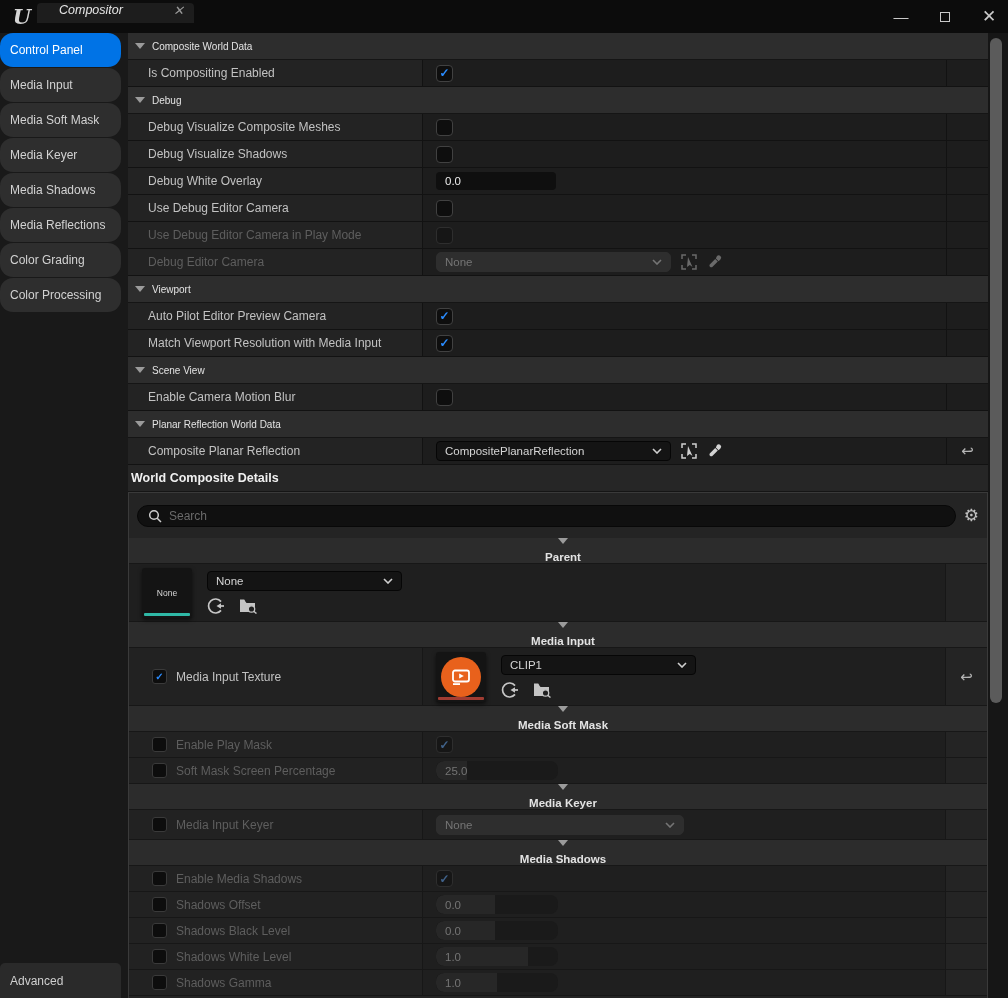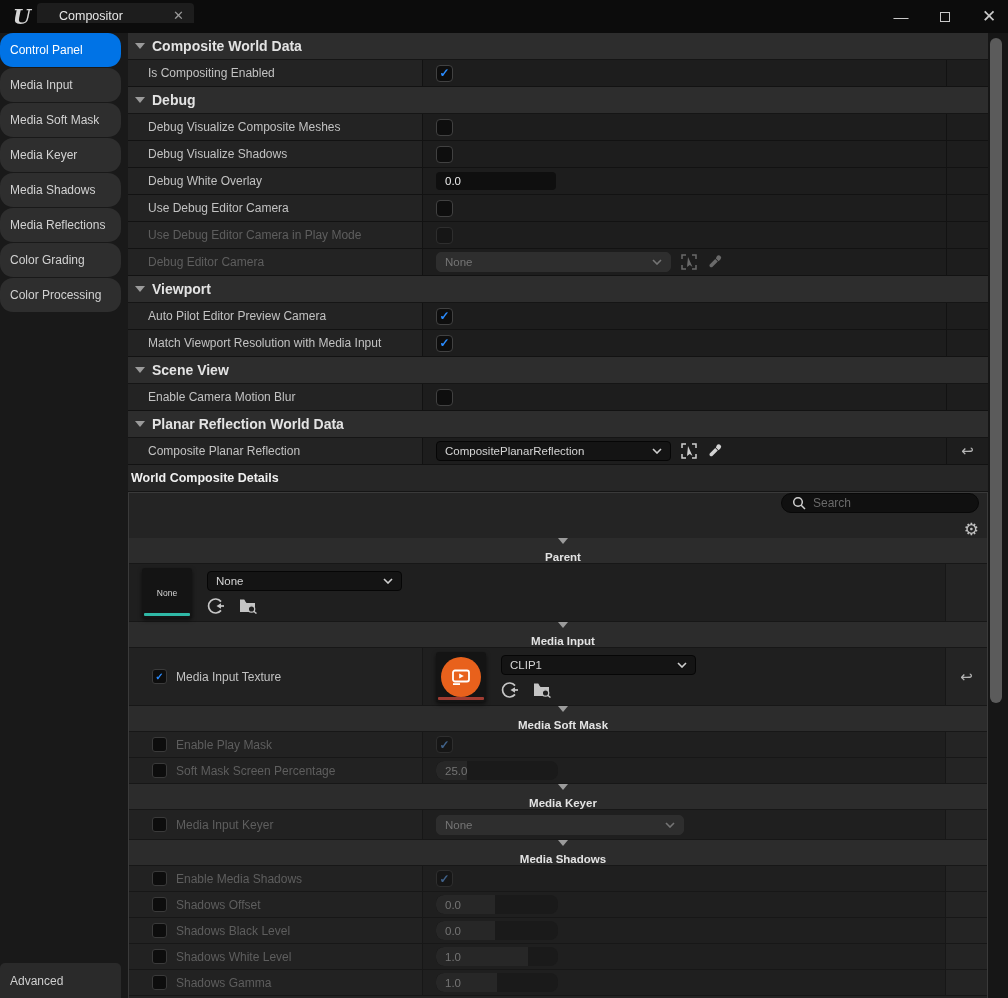--- a/index.html
+++ b/index.html
@@ -5,42 +5,42 @@
   * { margin:0; padding:0; box-sizing:border-box; }
   html,body { width:1008px; height:998px; background:#161616; overflow:hidden;
               font-family:"Liberation Sans", sans-serif; }
 
   
   #titlebar { position:absolute; top:0; left:0; width:1008px; height:33px; background:#0c0c0c; }
   #logo { position:absolute; left:8px; top:2px; width:28px; height:28px; color:#d6d6d6;
           font-family:"DejaVu Serif", serif; font-style:italic; font-weight:bold; font-size:21px;
           display:flex; align-items:center; justify-content:center; }
   #tab { position:absolute; left:37px; top:3px; width:157px; height:20px; background:#1d1d1d;
-         border-radius:4px 4px 0 0; display:flex; align-items:flex-end; padding:0 10px 0 22px; }
+         border-radius:4px 4px 0 0; display:flex; align-items:flex-start; padding:0 10px 0 22px;font-style:italic; }
   #tab .tab-label { color:#e6e6e6; font-size:12.5px; flex:1; }
   #tab .tab-close { color:#9a9a9a; font-size:13px; cursor:default; }
   .winbtns { position:absolute; right:10px; top:0; height:33px; display:flex; gap:26px; align-items:center; }
   .winbtn { color:#c9c9c9; font-size:15px; width:18px; text-align:center; }
   .winbtn.max span { display:inline-block; width:10px; height:10px; border:1.5px solid #c9c9c9; }
 
   
   #sidebar { position:absolute; top:33px; left:0; width:128px; height:965px; background:#191919; }
   .side-item { width:121px; height:34px; margin-bottom:1px; background:#2e2e2e; border-radius:13px;
                display:flex; align-items:center; padding-left:10px; color:#d2d2d2; font-size:12px; }
   .side-item.selected { background:#0073e6; color:#ffffff; }
   #advanced-tab { position:absolute; bottom:0; left:0; width:121px; height:35px; background:#2a2a2a;
                   border-radius:5px 5px 0 0; display:flex; align-items:center; padding-left:10px;
                   color:#cfcfcf; font-size:12px; }
 
   
   #main { position:absolute; top:33px; left:128px; width:860px; height:965px; background:#1d1d1d; }
 
   .hdr { height:27px; background:#2d2d2d; border-bottom:1px solid #151515; display:flex;
          align-items:center; gap:7px; padding-left:7px; }
-  .hdr .hdr-label { color:#e3e3e3; font-size:14px; font-weight:bold; }
+  .hdr .hdr-label { color:#e3e3e3; font-size:10px; font-weight:normal; }
   .tri { width:10px; height:6px; flex:none; }
 
   .row { height:27px; display:flex; border-bottom:1px solid #121212; }
   .row .name { width:295px; background:#232323; border-right:1px solid #121212;
                display:flex; align-items:center; padding-left:20px; gap:8px; }
   .row .name .lbl { color:#c2c2c2; font-size:12px; }
   .row .value { flex:1; background:#1d1d1d; display:flex; align-items:center; padding-left:13px; gap:9px; }
   .row .resetcol { width:42px; border-left:1px solid #121212; display:flex; align-items:center; justify-content:center; }
   .row.dim .name .lbl { color:#5e5e5e; }
 
@@ -67,21 +67,21 @@
   .chev { width:10px; height:6px; flex:none; margin-left:8px; }
 
   .iconbtn { display:flex; align-items:center; justify-content:center; }
   .undo { color:#b5b5b5; font-size:15px; }
 
   
   #wcd-title { height:27px; background:#262626; display:flex; align-items:center; padding-left:3px;
                border-bottom:1px solid #151515; }
   #wcd-title span { color:#f0f0f0; font-size:12.5px; font-weight:bold; }
   #details { background:#242424; border:1px solid #3a3a3a; border-bottom:none; height:506px; }
-  #search-row { height:45px; display:flex; align-items:flex-end; padding:0 8px; gap:8px;flex-direction:column; }
+  #search-row { height:45px; display:flex; align-items:center; padding:0 8px; gap:8px; }
   #search-pill { flex:1; height:22px; background:#101010; border:1px solid #080808; border-radius:11px;
                  display:flex; align-items:center; padding:0 10px; gap:7px; }
   #search-pill input { flex:1; background:transparent; border:none; outline:none; color:#cccccc;
                        font-size:12px; font-family:"Liberation Sans", sans-serif; }
   #search-pill input::placeholder { color:#6a6a6a; }
   .gear { color:#c0c0c0; font-size:17px; line-height:1; }
 
   .dhdr { height:26px; background:#2c2c2c; border-bottom:1px solid #171717; display:flex;
           align-items:center; gap:7px; padding-left:10px;flex-direction:column; }
   .dhdr .hdr-label { color:#e3e3e3; font-size:11.5px; font-weight:bold; }

